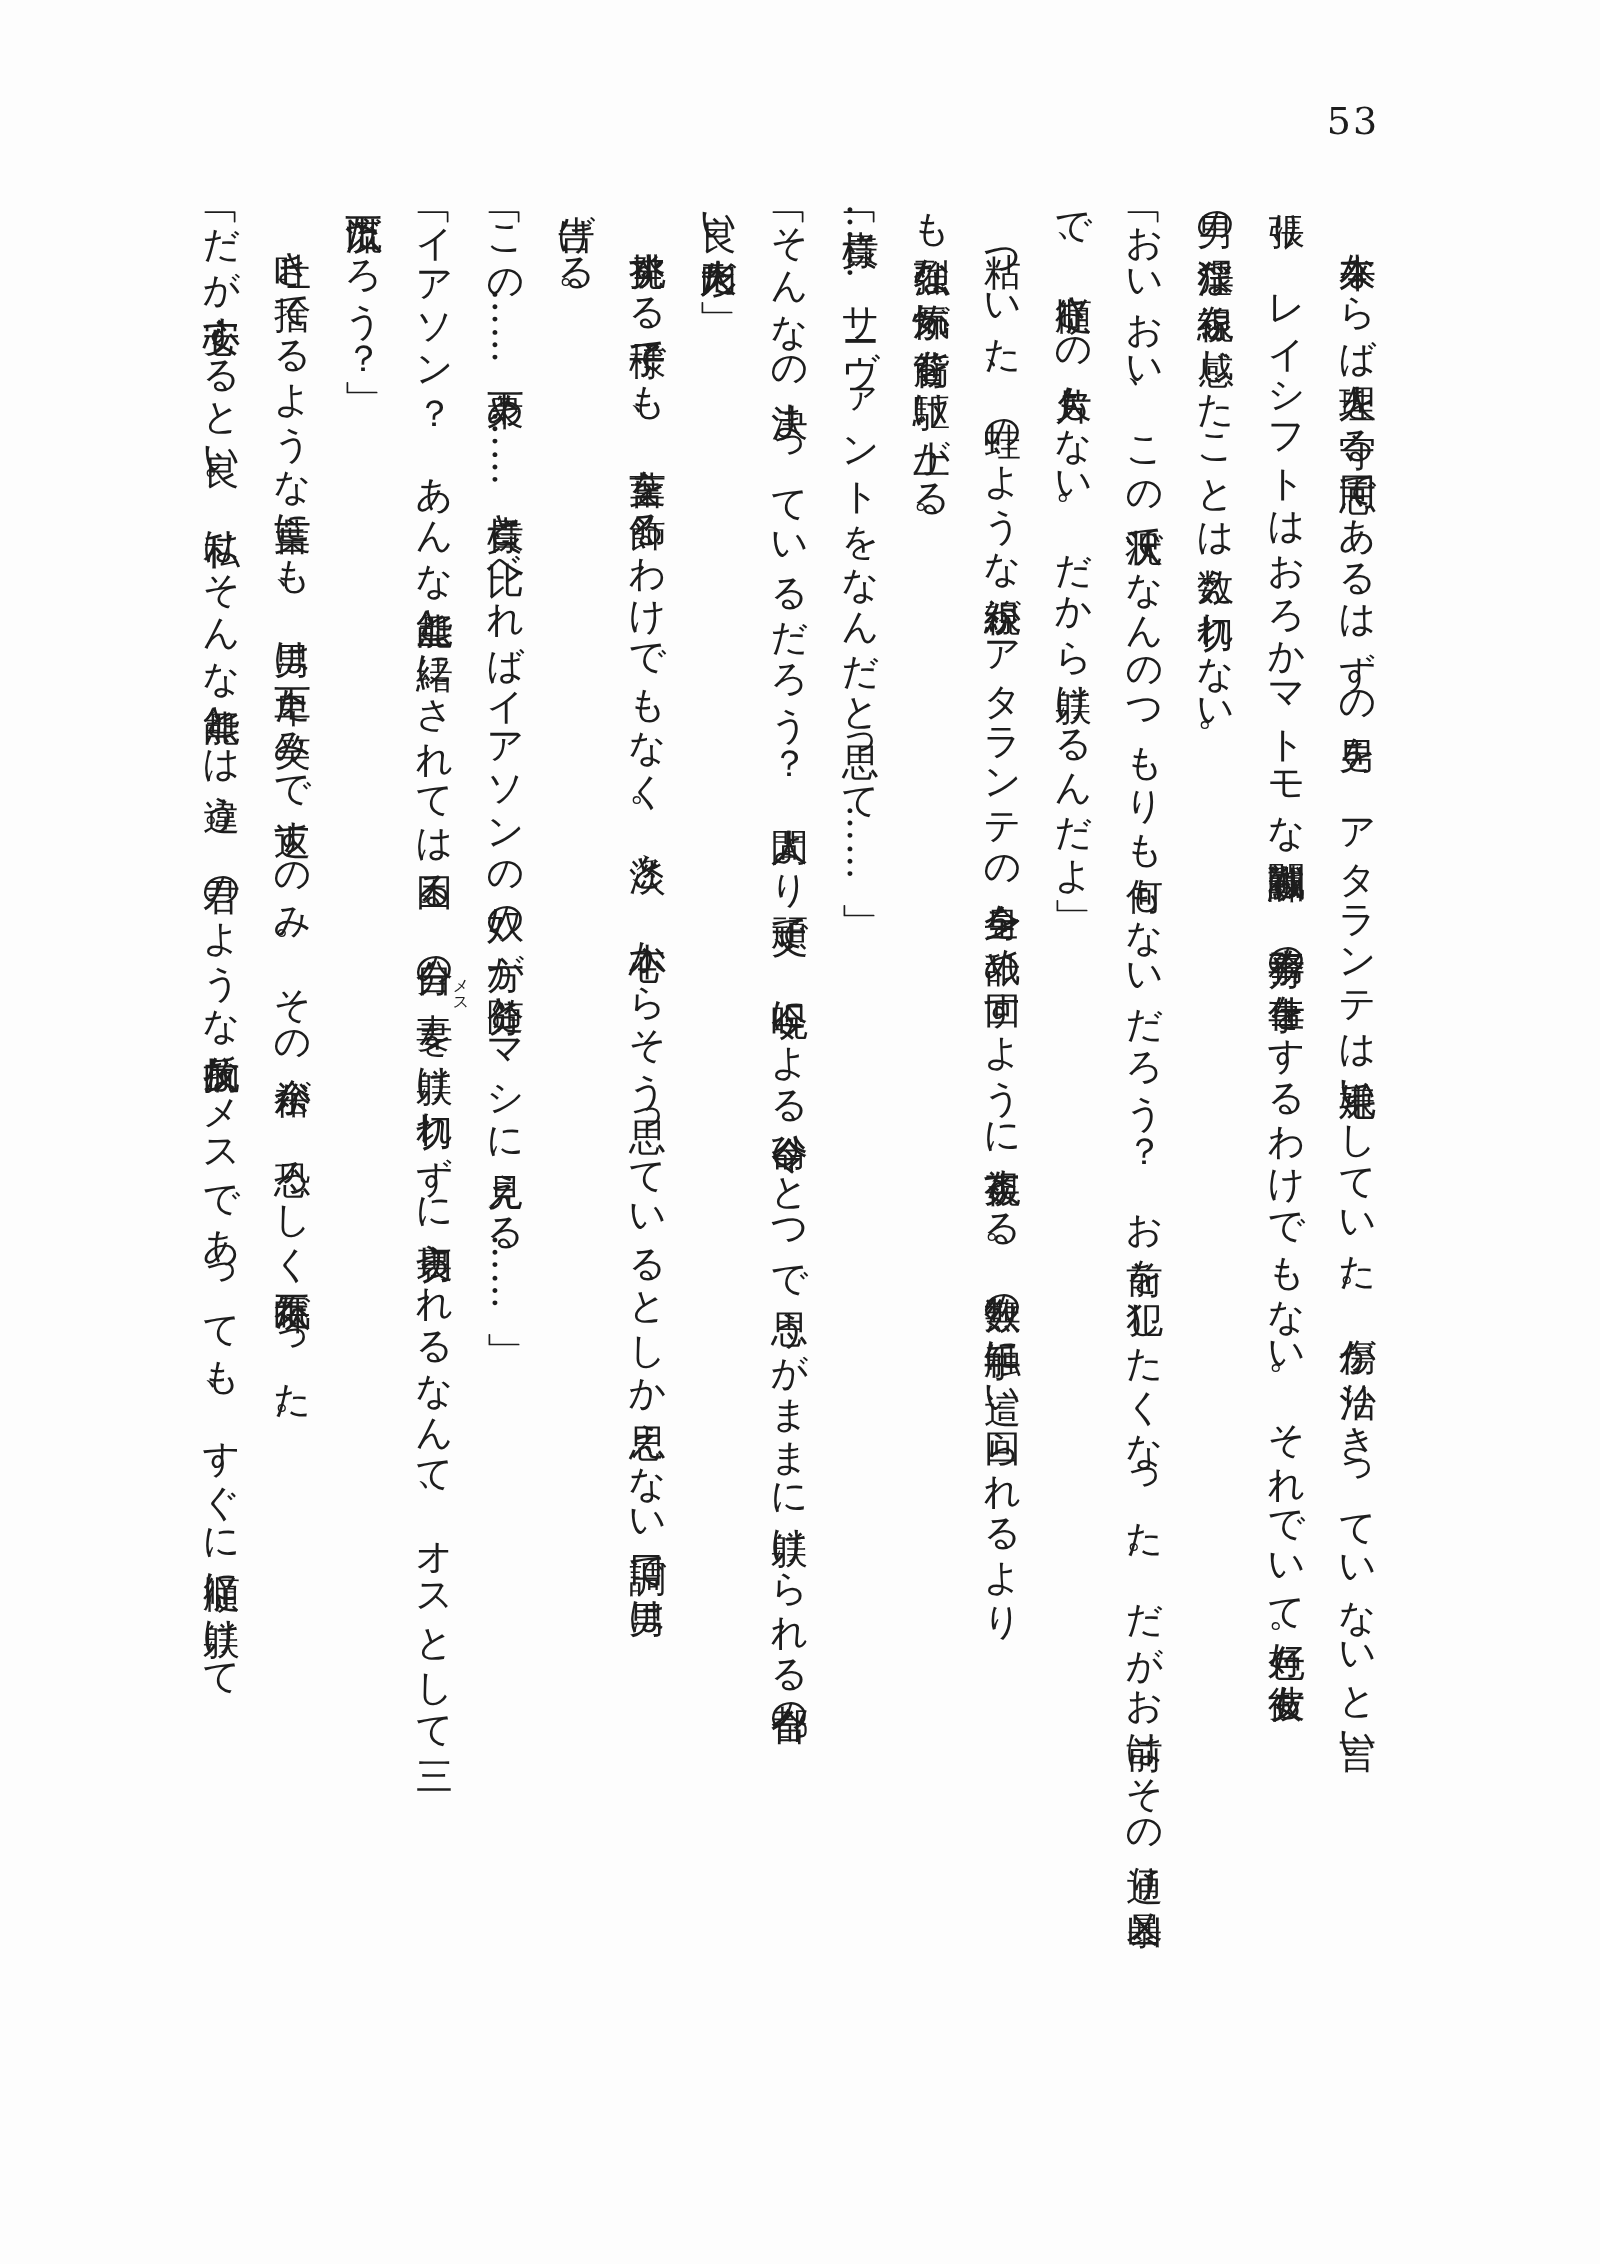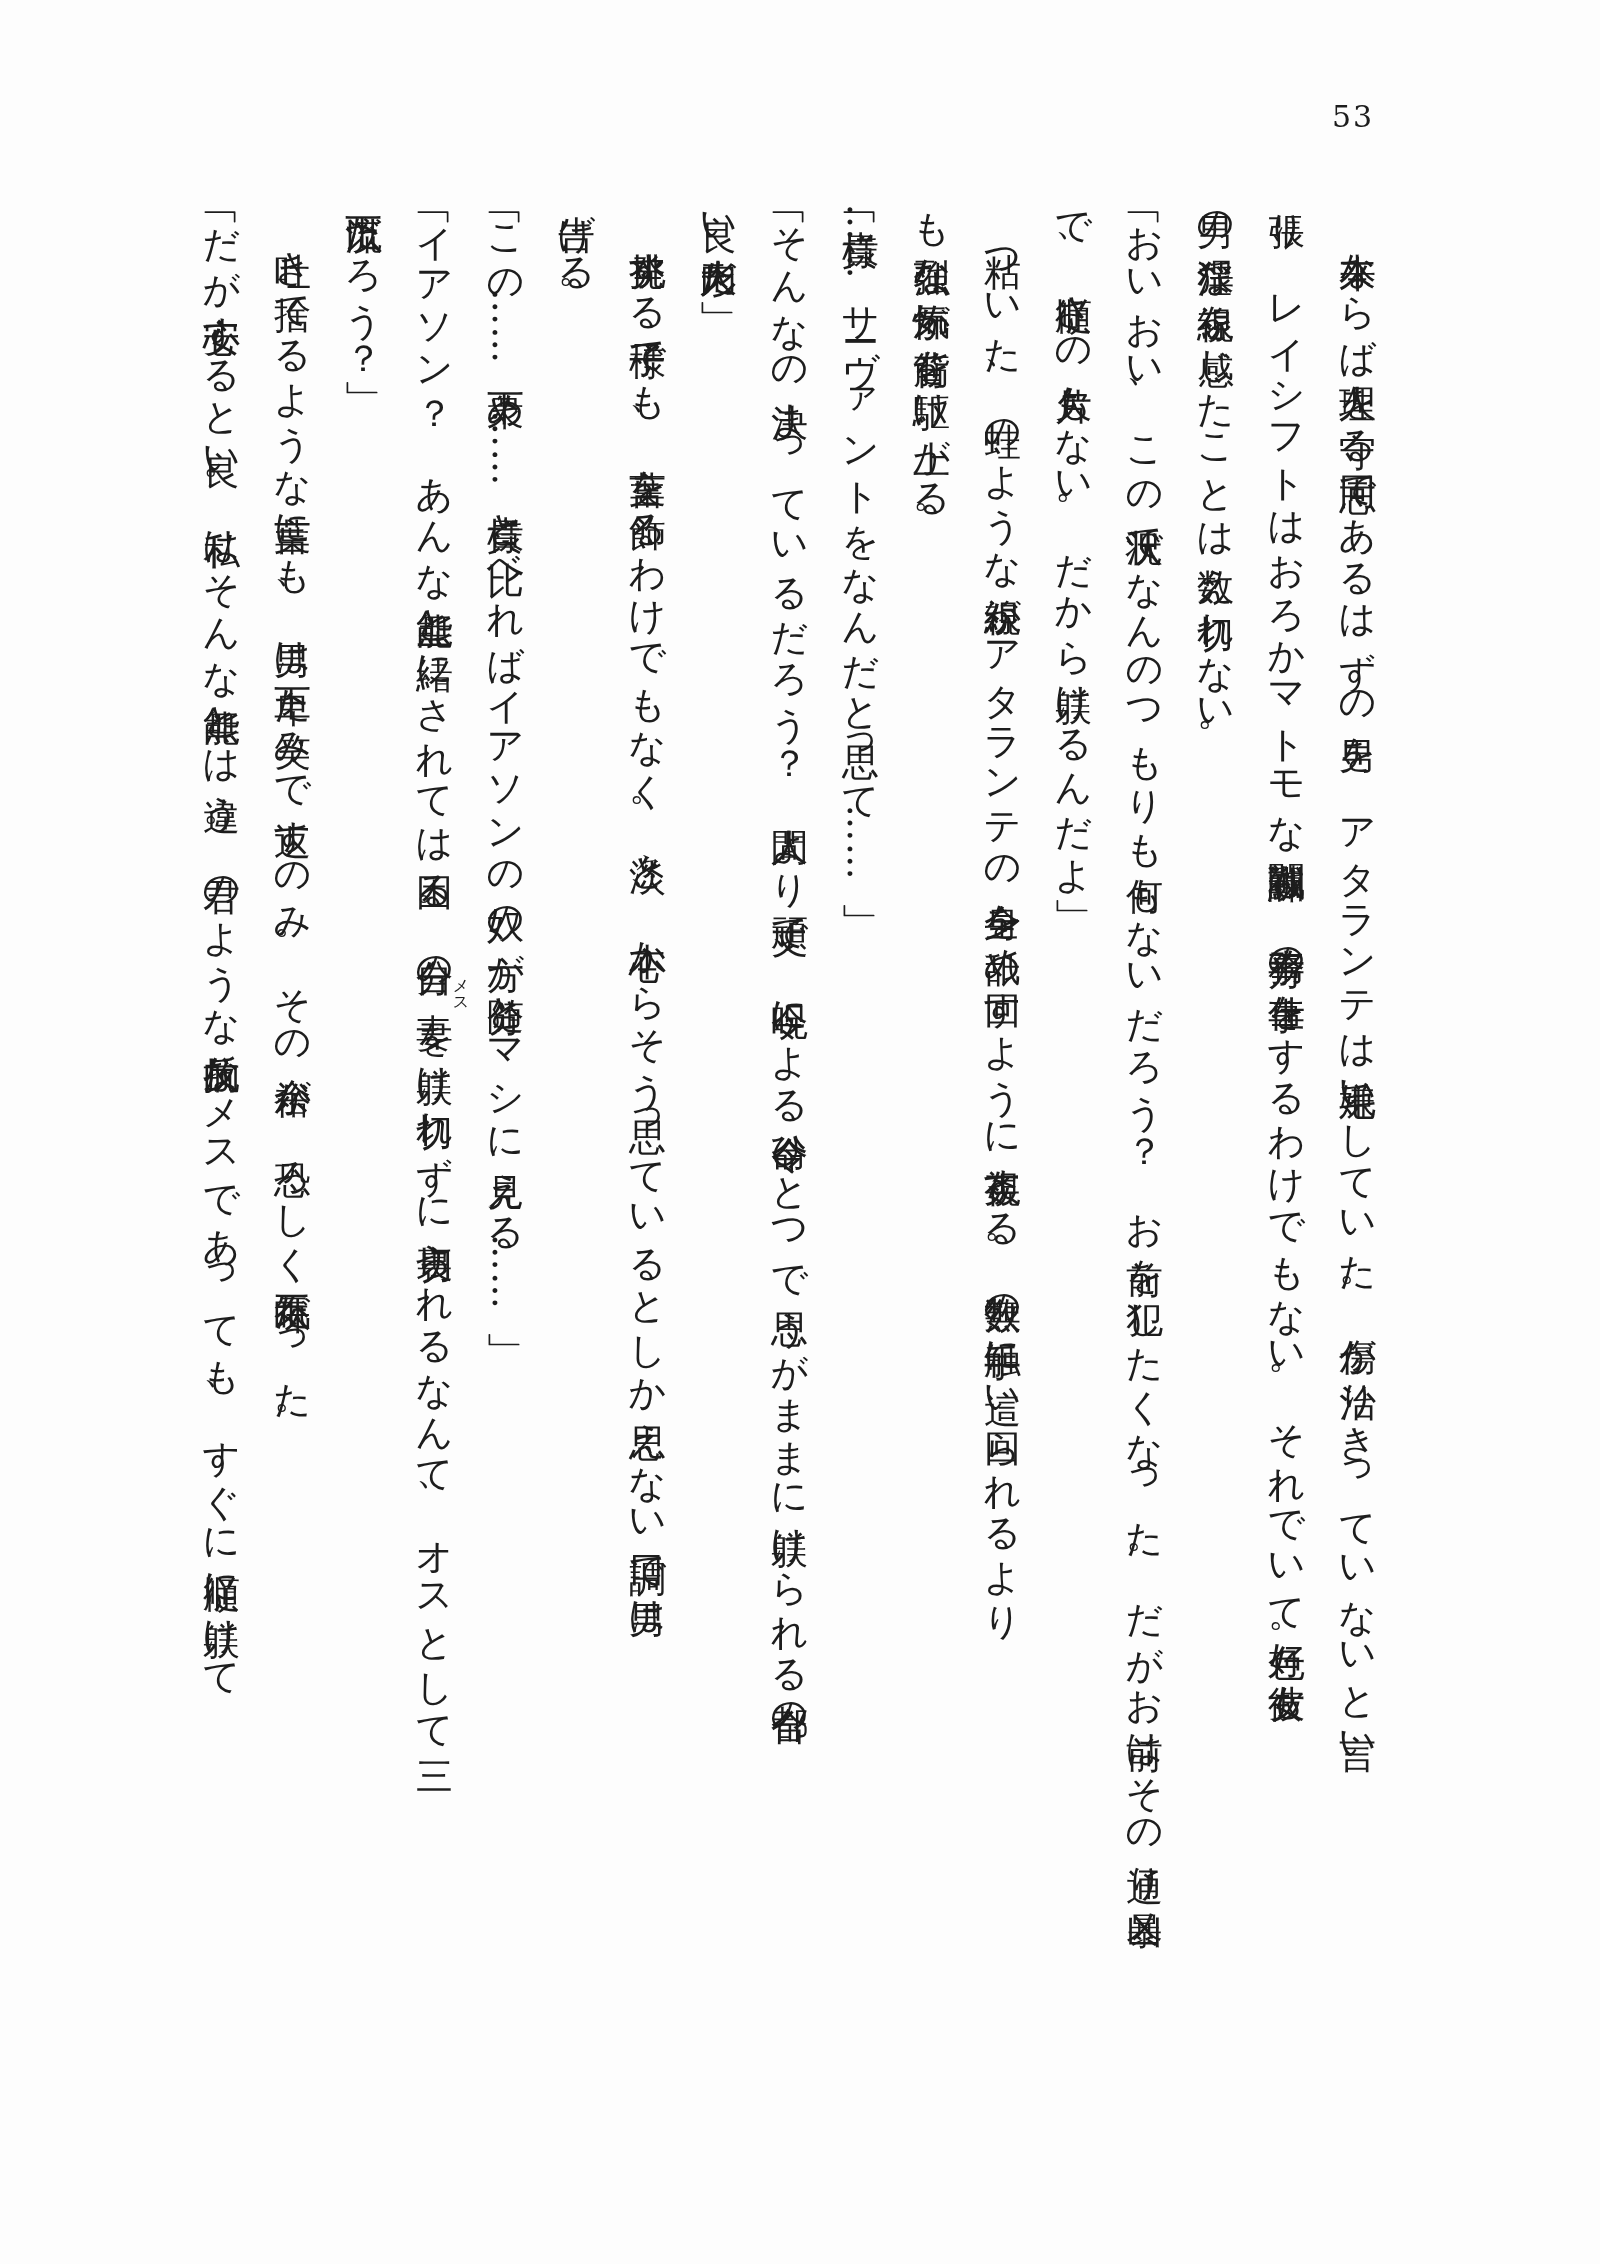--- a/index.html
+++ b/index.html
@@ -14,21 +14,21 @@
     overflow: hidden;
     font-family: "DejaVu Serif", "Liberation Serif", serif;
     color: #1d1d1d;
   }
   .page-number {
     position: absolute;
     top: 102px;
     left: 1326px;
     width: 54px;
     text-align: center;
-    font-size: 30px;
+    font-size: 38px;
     line-height: 1;
     letter-spacing: 2px;
   }
   .text-block {
     position: absolute;
     top: 186px;
     left: 183px;
     width: 1210px;
     height: 1970px;
     writing-mode: vertical-rl;

